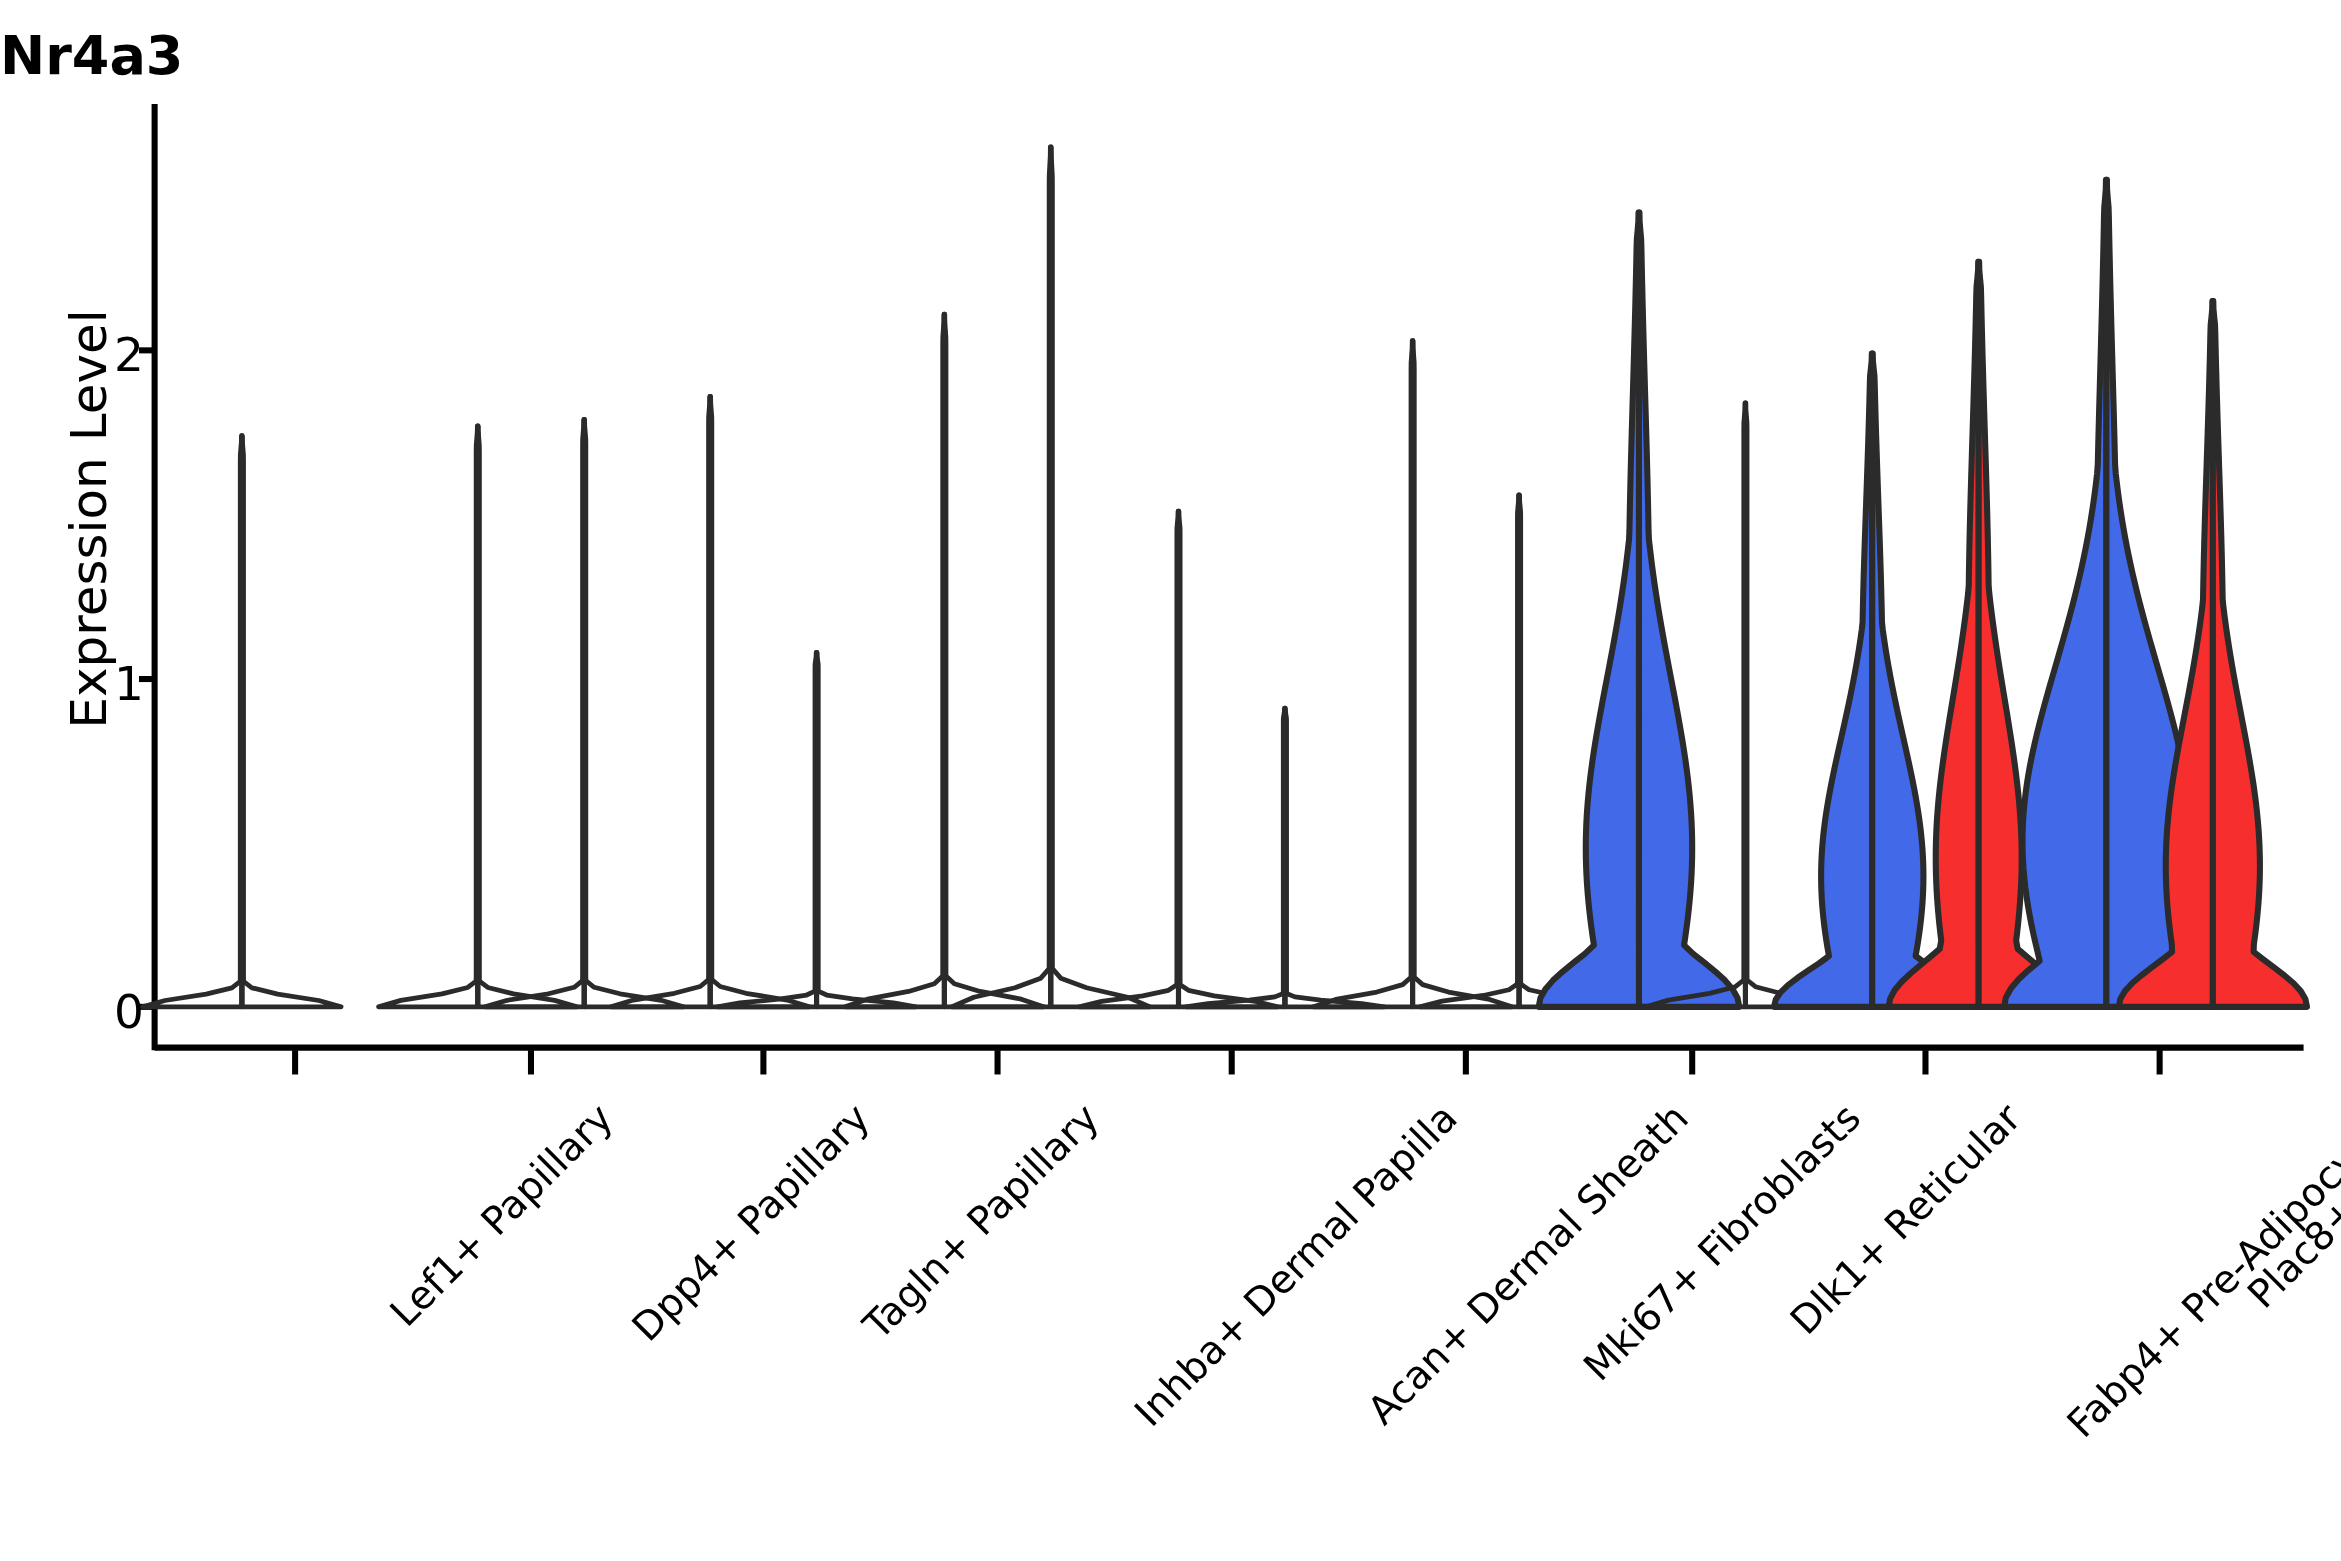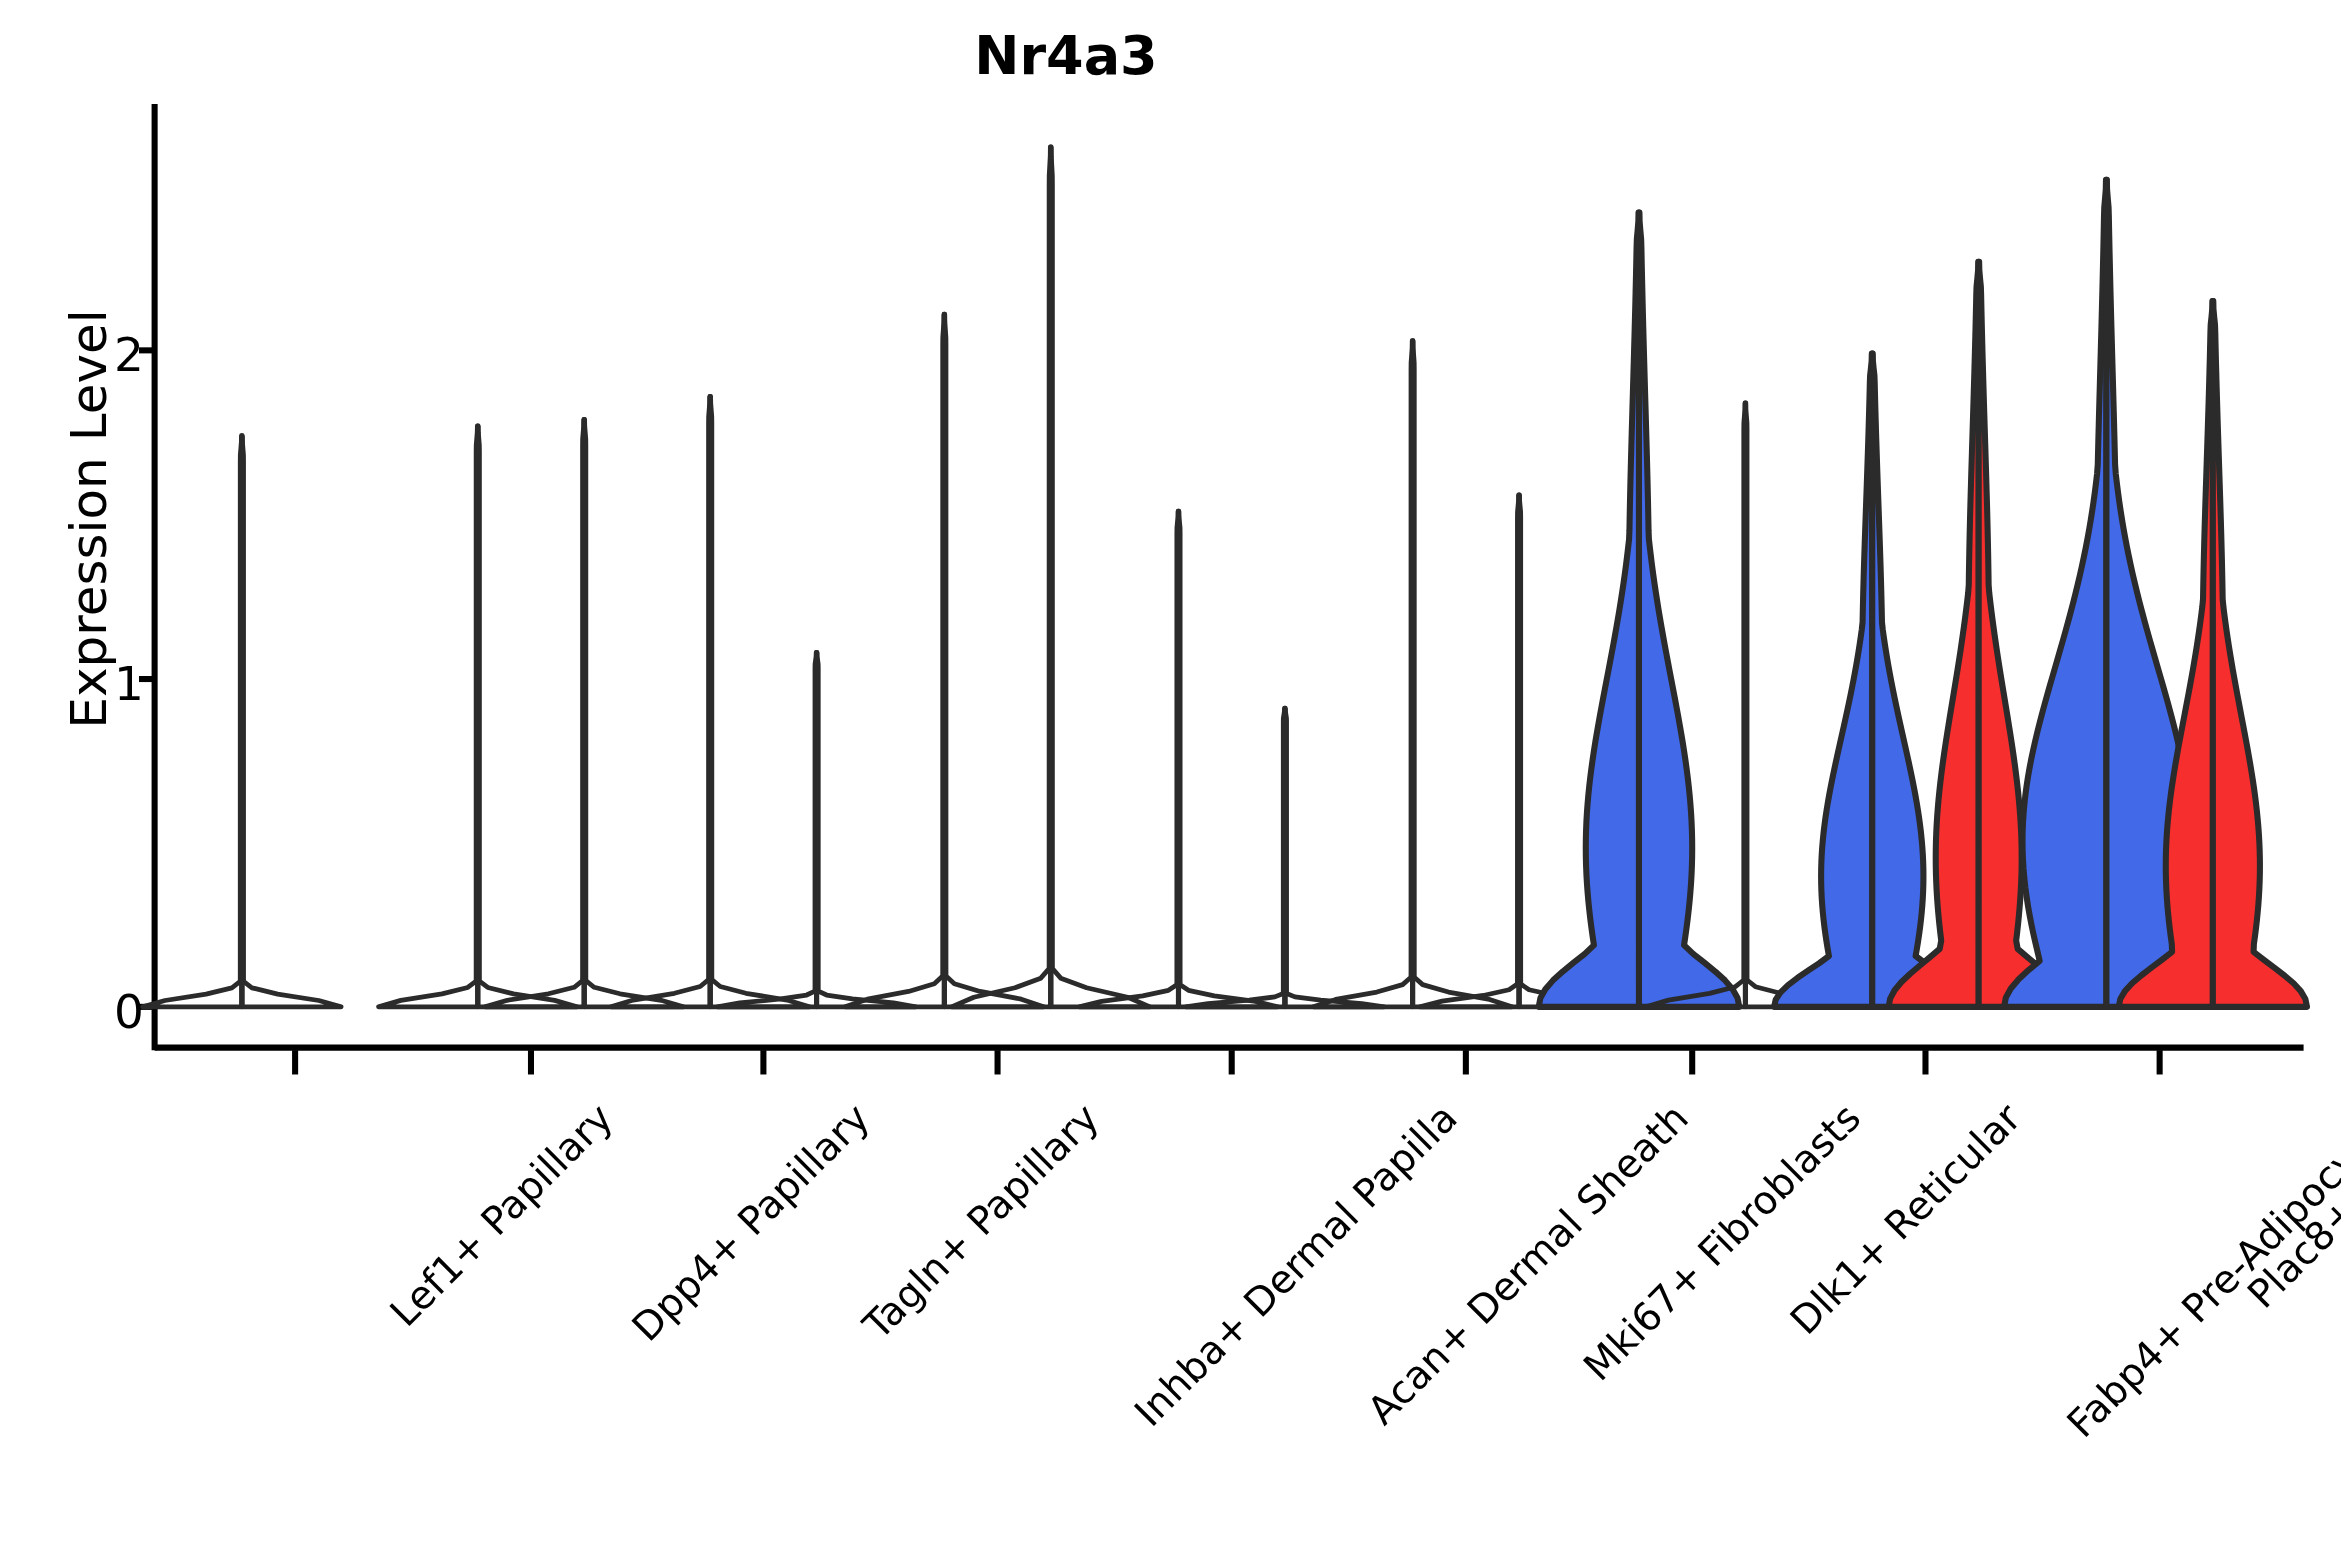--- a/index.html
+++ b/index.html
@@ -1,20 +1,20 @@
 <!DOCTYPE html>
 <html style="font-size:14px"><head>
 <meta charset="utf-8">
 <style>
   html,body{margin:0;padding:0;}
   body{width:2342px;height:1561px;background:#ffffff;font-family:"DejaVu Sans",sans-serif;overflow:hidden;}
   #root{position:relative;width:2342px;height:1561px;}
 
   #title{
-    position:absolute; left:0; top:24px; width:2132px; text-align:center;
+    position:absolute; left:0; top:24px; width:2132px; text-align:left;
     font-size:54px; font-weight:bold; color:#000;
     letter-spacing:0px;
   }
   
   #plot{position:absolute; left:0; top:0; width:2342px; height:1561px;}
   #ylabel{
     position:absolute;
     left:-154px; top:490px;
     width:486px; text-align:center;
     font-size:50px; color:#000;

